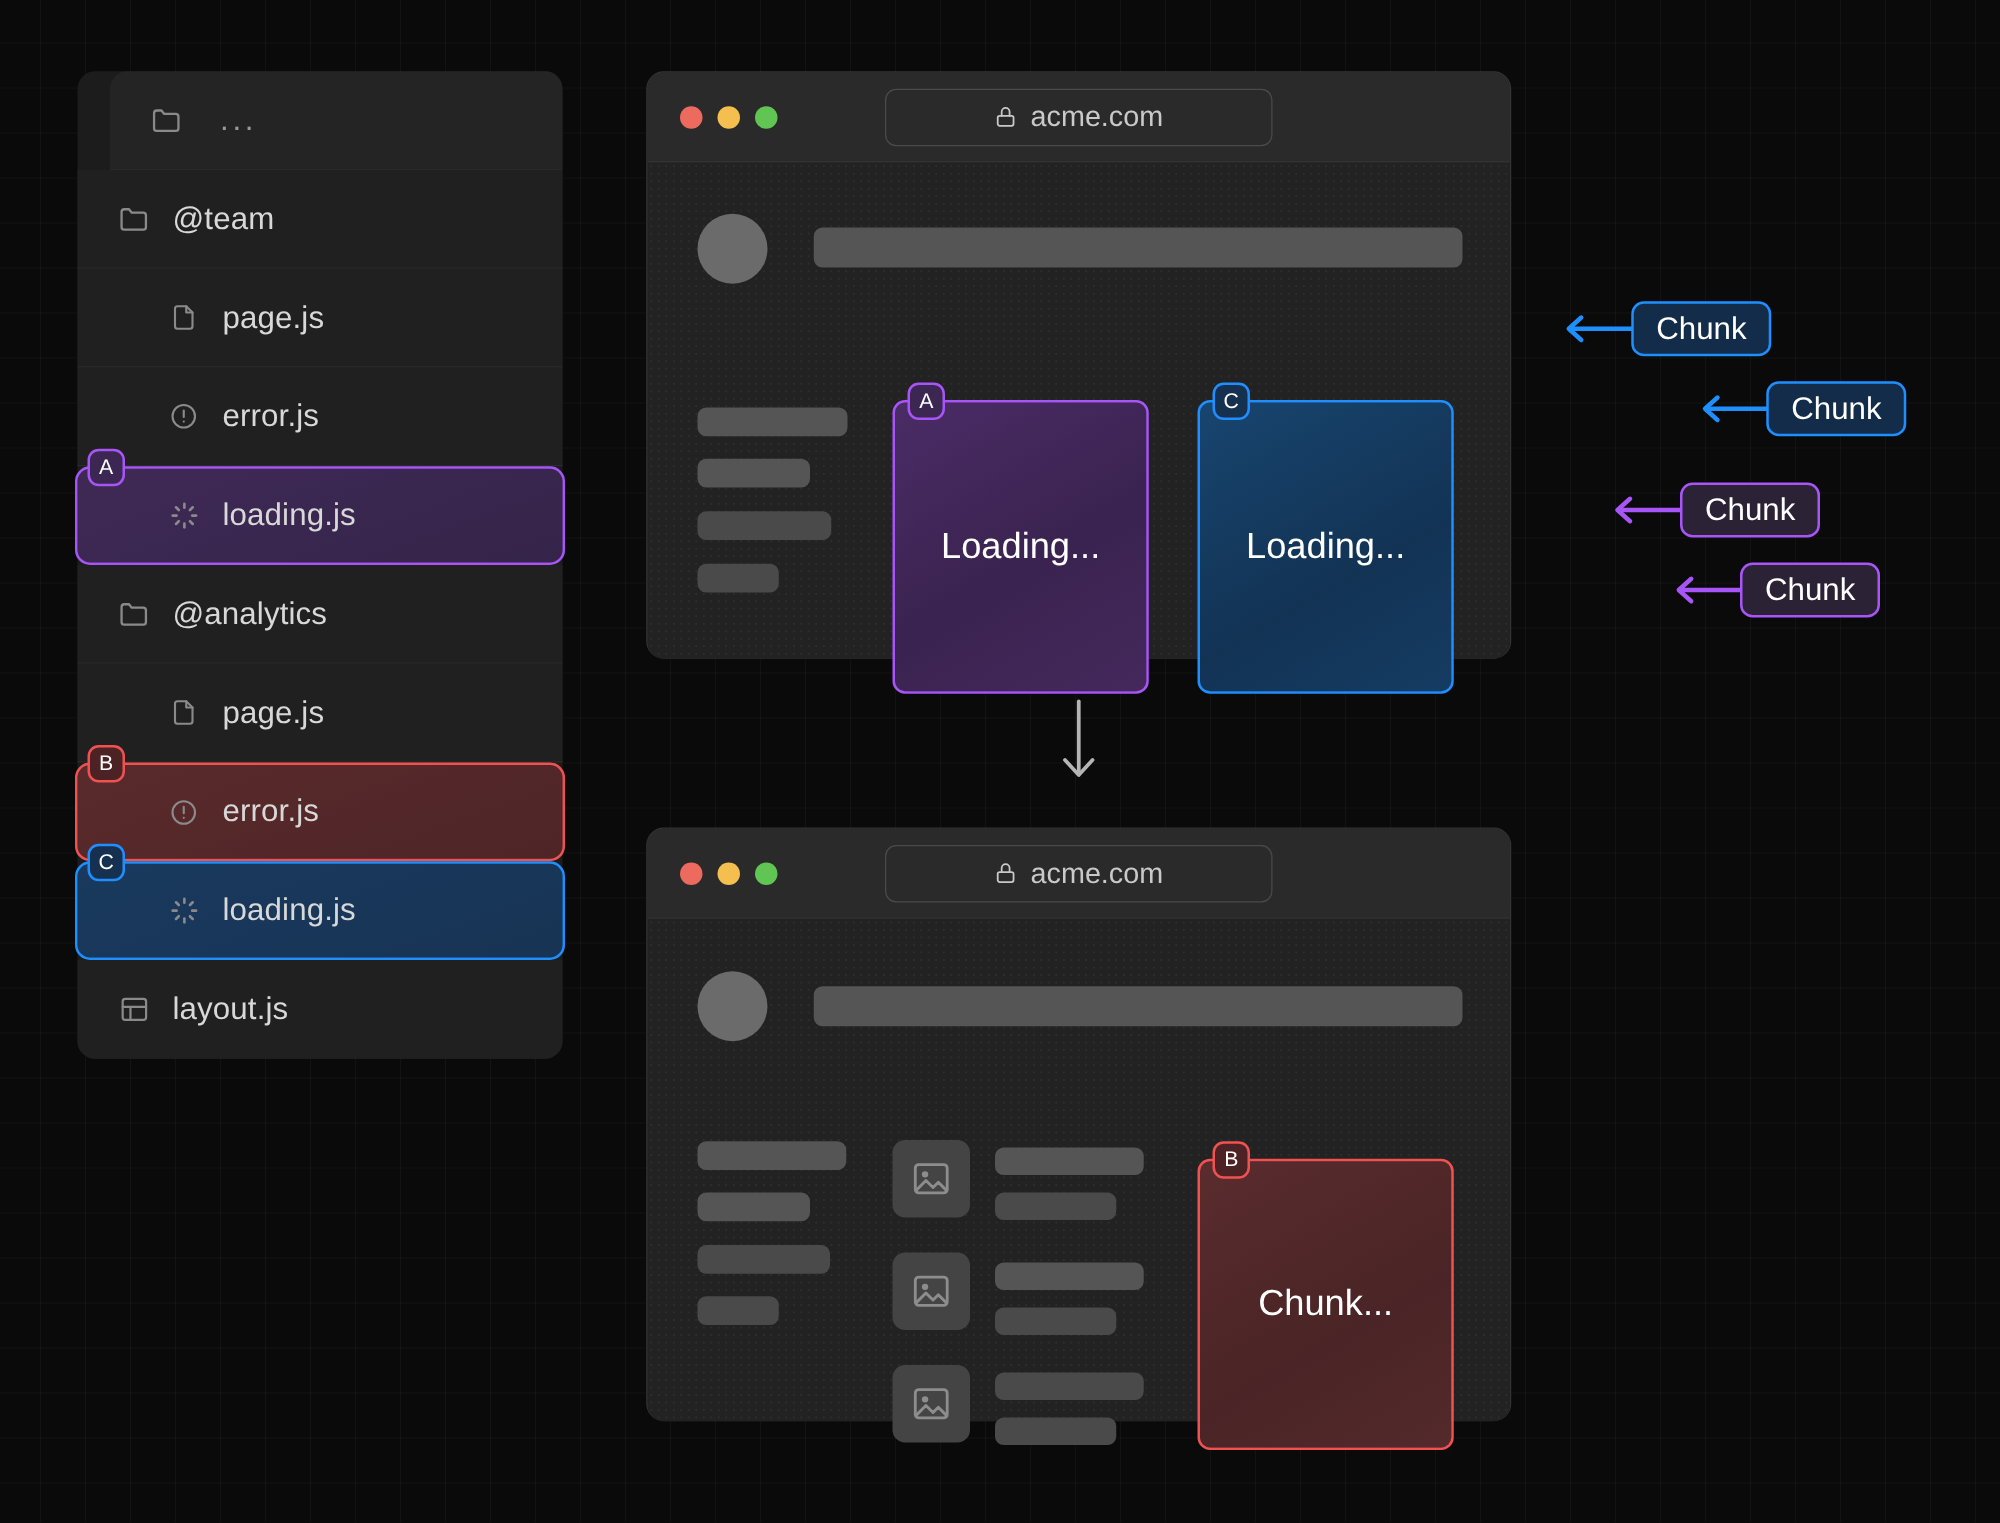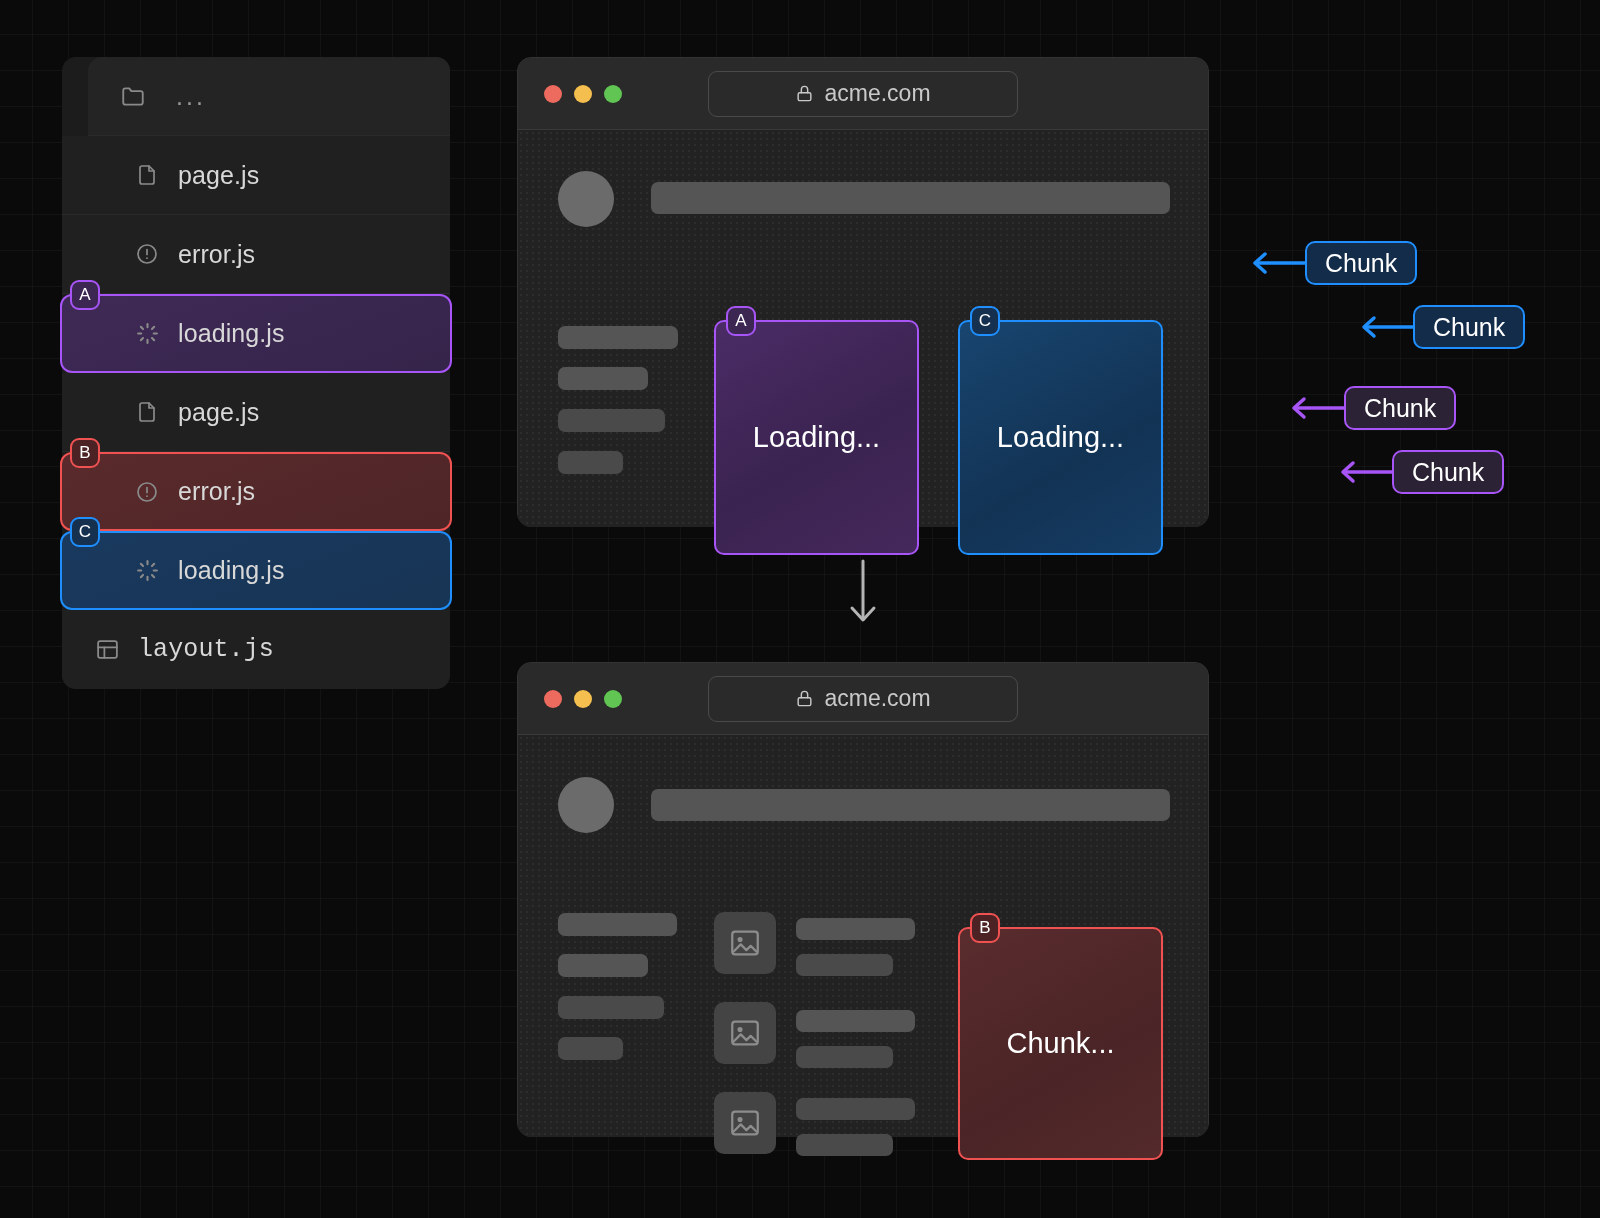--- a/index.html
+++ b/index.html
@@ -40,21 +40,21 @@
     display: flex;
     align-items: center;
     padding-left: 28px;
     border-bottom: 1px solid #2a2a2a;
     background: #202020;
     color: #d8d8d8;
     font-size: 25px;
     letter-spacing: .1px;
   }
   .tree-row:first-child { border-radius: 14px 14px 0 0; background:#242424; }
-  .tree-row.last { border-bottom: none; border-radius: 0 0 14px 14px; font-family: Liberation Mono, monospace; }
+  .tree-row.last { border-bottom: none; border-radius: 0 0 14px 14px; }
   .tree-row .t-icon {
     width: 34px; height: 34px;
     display: flex; align-items: center; justify-content: center;
     margin-right: 14px; flex: 0 0 auto;
     color: #8a8a8a;
   }
   .tree-row .t-label { white-space: nowrap; }
   .tree-row.indent { padding-left: 68px; }
   .tree-row.dots .t-label { color: #9a9a9a; letter-spacing: 3px; }
 
@@ -203,20 +203,28 @@
 
     <div class="tree-row dots">
       <span class="t-icon">
         <svg width="26" height="26" viewBox="0 0 24 24" fill="none" stroke="currentColor" stroke-width="1.7" stroke-linecap="round" stroke-linejoin="round">
             <path d="M3 7a2 2 0 0 1 2-2h3.5l2 2.5H19a2 2 0 0 1 2 2V18a2 2 0 0 1-2 2H5a2 2 0 0 1-2-2z"></path>
           </svg>
       </span>
       <span class="t-label">...</span>
     </div>
 
+    <div class="tree-row">
+      <span class="t-icon">
+        <svg width="26" height="26" viewBox="0 0 24 24" fill="none" stroke="currentColor" stroke-width="1.7" stroke-linecap="round" stroke-linejoin="round">
+            <path d="M3 7a2 2 0 0 1 2-2h3.5l2 2.5H19a2 2 0 0 1 2 2V18a2 2 0 0 1-2 2H5a2 2 0 0 1-2-2z"></path>
+          </svg>
+      </span>
+      <span class="t-label">@team</span>
+    </div>
 
     <div class="tree-row indent">
       <span class="t-icon">
         <svg width="24" height="24" viewBox="0 0 24 24" fill="none" stroke="currentColor" stroke-width="1.7" stroke-linecap="round" stroke-linejoin="round">
             <path d="M14 3H7a2 2 0 0 0-2 2v14a2 2 0 0 0 2 2h10a2 2 0 0 0 2-2V8z"></path>
             <path d="M14 3v5h5"></path>
           </svg>
       </span>
       <span class="t-label">page.js</span>
     </div>
@@ -242,20 +250,28 @@
             <path d="M18 12h3"></path>
             <path d="M5.6 5.6l2.1 2.1"></path>
             <path d="M16.3 16.3l2.1 2.1"></path>
             <path d="M5.6 18.4l2.1-2.1"></path>
             <path d="M16.3 7.7l2.1-2.1"></path>
           </svg>
       </span>
       <span class="t-label">loading.js</span>
     </div>
 
+    <div class="tree-row">
+      <span class="t-icon">
+        <svg width="26" height="26" viewBox="0 0 24 24" fill="none" stroke="currentColor" stroke-width="1.7" stroke-linecap="round" stroke-linejoin="round">
+            <path d="M3 7a2 2 0 0 1 2-2h3.5l2 2.5H19a2 2 0 0 1 2 2V18a2 2 0 0 1-2 2H5a2 2 0 0 1-2-2z"></path>
+          </svg>
+      </span>
+      <span class="t-label">@analytics</span>
+    </div>
 
     <div class="tree-row indent">
       <span class="t-icon">
         <svg width="24" height="24" viewBox="0 0 24 24" fill="none" stroke="currentColor" stroke-width="1.7" stroke-linecap="round" stroke-linejoin="round">
             <path d="M14 3H7a2 2 0 0 0-2 2v14a2 2 0 0 0 2 2h10a2 2 0 0 0 2-2V8z"></path>
             <path d="M14 3v5h5"></path>
           </svg>
       </span>
       <span class="t-label">page.js</span>
     </div>

